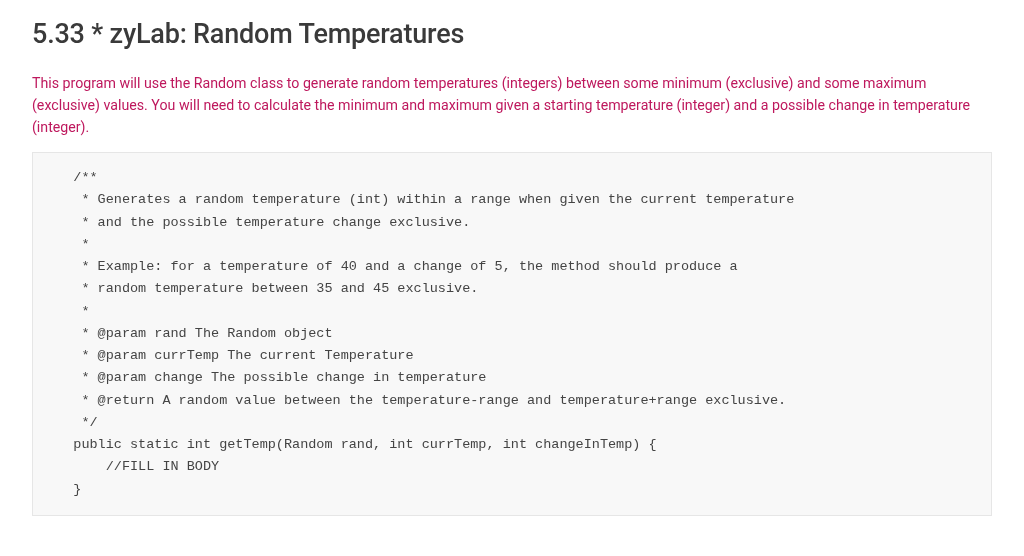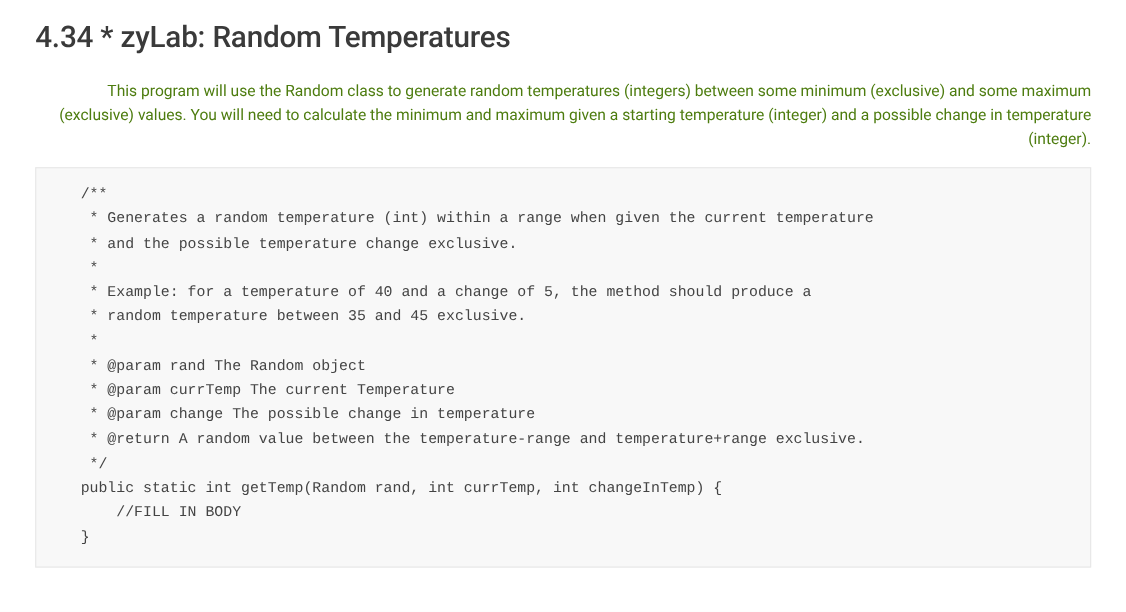--- a/index.html
+++ b/index.html
@@ -17,43 +17,42 @@
   h1.title {
     font-size: 27px;
     font-weight: 500;
     color: #3a3a3a;
     margin-bottom: 22px;
     letter-spacing: -0.2px;
   }
   p.body-text {
     font-size: 14.2px;
     line-height: 1.55;
-    color: #4d7c0f;
+    color: #be185d;
     margin-bottom: 14px;
     font-weight: 400;
-    text-align: right;
   }
   pre.code-block {
     background: #f8f8f8;
     border: 1px solid #e6e6e6;
     padding: 14px 16px 14px 16px;
     font-family: "Courier New", Courier, monospace;
     font-size: 13.5px;
     line-height: 1.65;
     color: #444;
     white-space: pre;
     overflow: hidden;
     margin-top: 4px;
   }
 </style>
 </head>
 <body>
 
 <div class="page">
-  <h1 class="title">4.34 * zyLab: Random Temperatures</h1>
+  <h1 class="title">5.33 * zyLab: Random Temperatures</h1>
   <p class="body-text">This program will use the Random class to generate random temperatures (integers) between some minimum (exclusive) and some maximum (exclusive) values. You will need to calculate the minimum and maximum given a starting temperature (integer) and a possible change in temperature (integer).</p>
   <pre class="code-block">   /**
     * Generates a random temperature (int) within a range when given the current temperature
     * and the possible temperature change exclusive.
     *
     * Example: for a temperature of 40 and a change of 5, the method should produce a
     * random temperature between 35 and 45 exclusive.
     *
     * @param rand The Random object
     * @param currTemp The current Temperature

